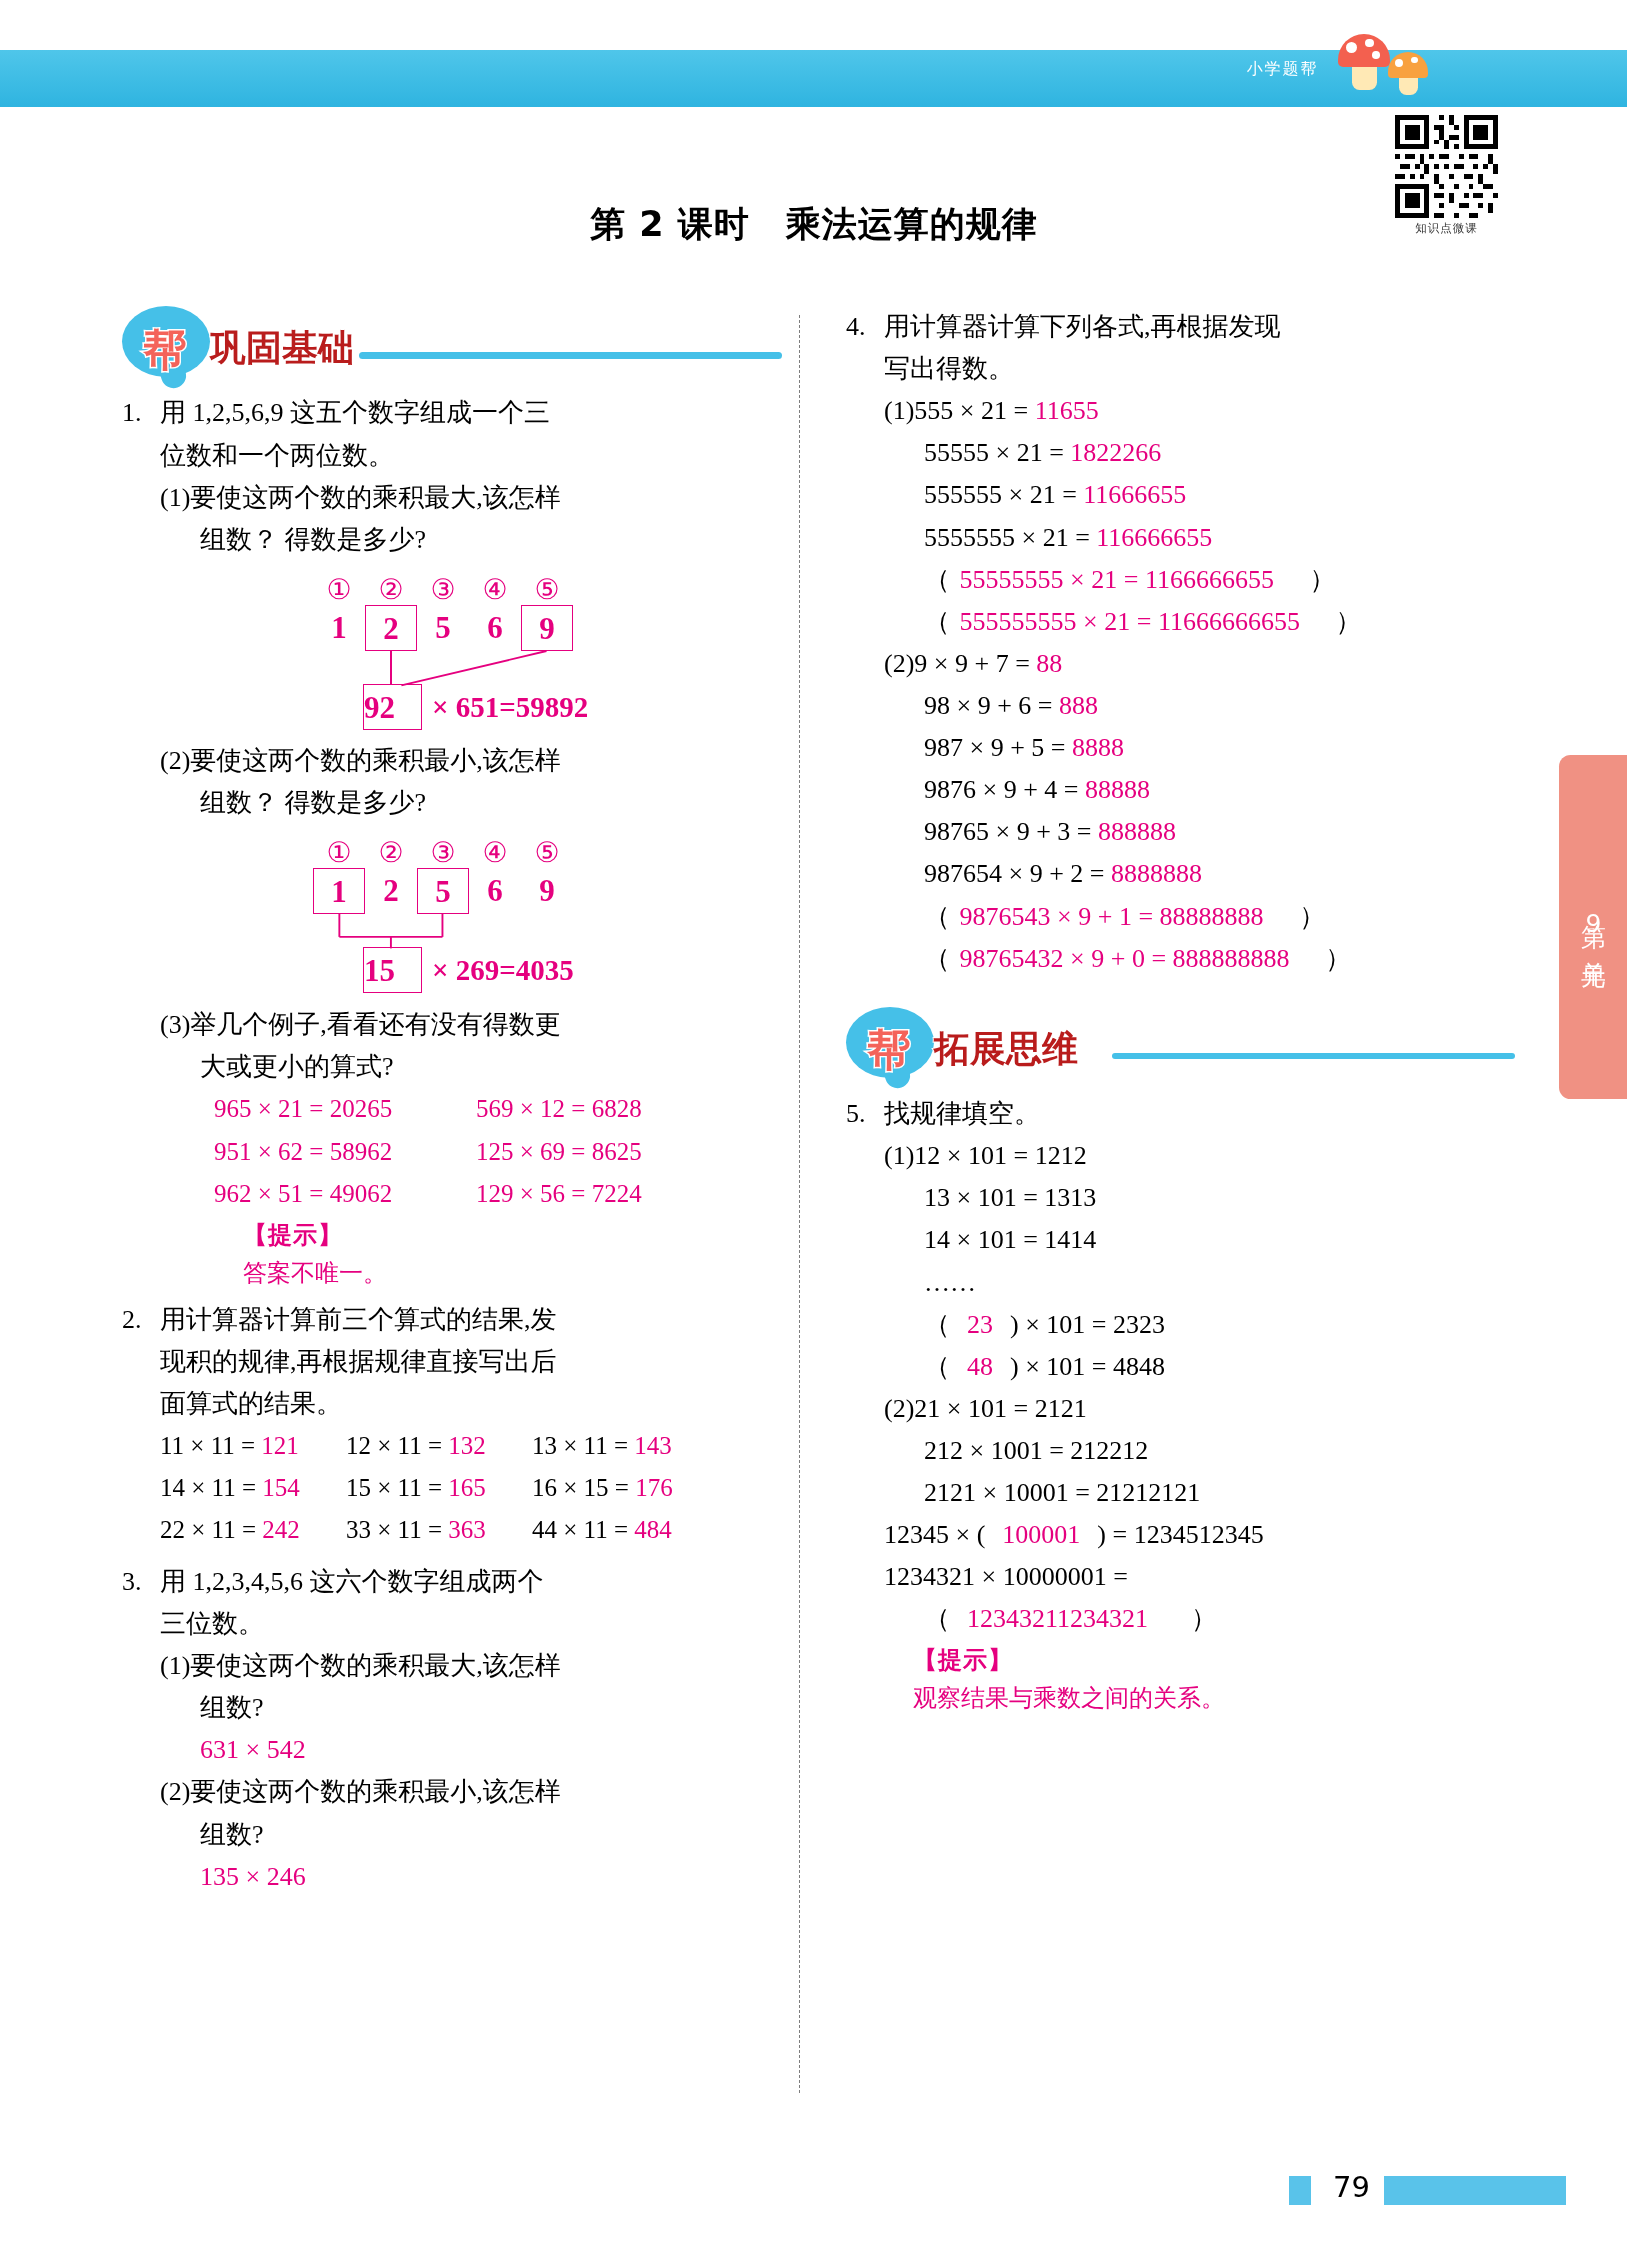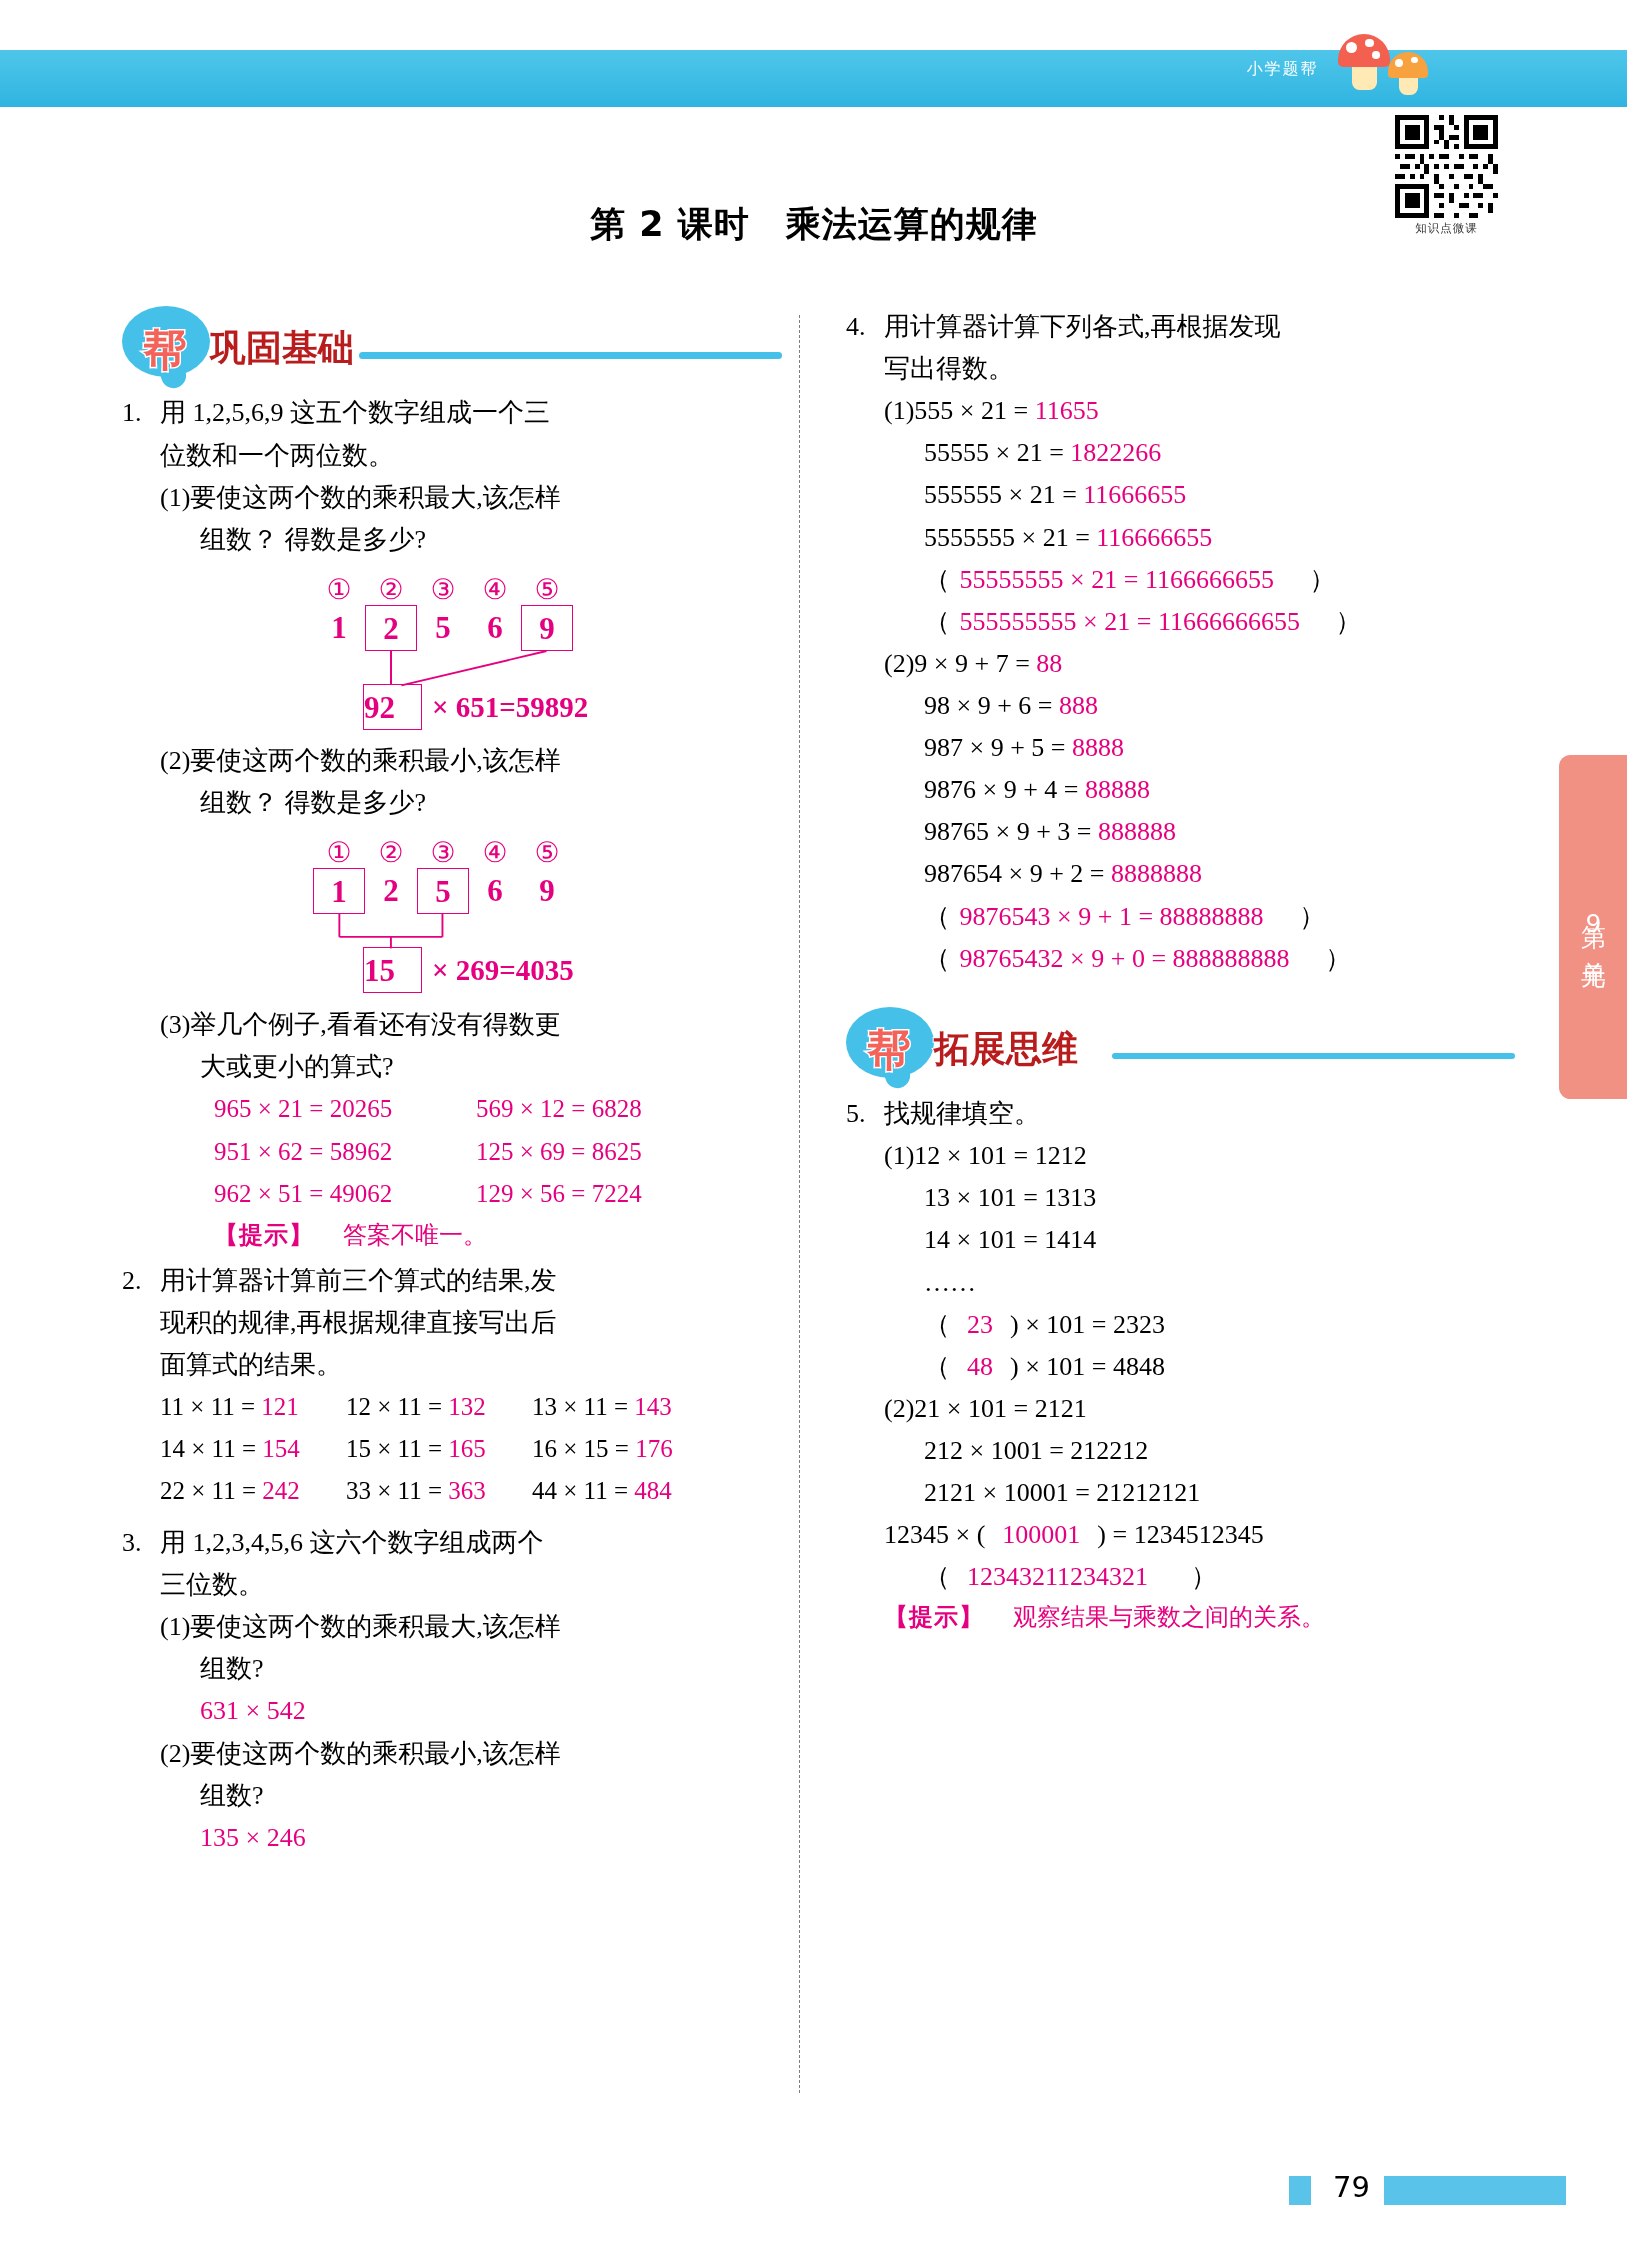--- a/index.html
+++ b/index.html
@@ -139,20 +139,21 @@
 
   .sub-row{ display:flex; align-items:flex-start; }
   .sub-lab{ flex:0 0 auto; }
   .sub-txt{ flex:1 1 auto; }
 
   
   .tip{
     margin-left:92px;
     display:flex; align-items:baseline;
     font-size:24px;
+    flex-direction:column;
   }
   .tip-lab{
     color:#e5007f; font-weight:bold;
     font-family:"DejaVu Sans", sans-serif;
     letter-spacing:1px;
   }
   .tip-txt{ color:#e5007f; margin-left:29px; }
 
   
   .diagram{ position:relative; margin:5.7px 0 5.7px 0; height:168px; }
@@ -550,20 +551,21 @@
     </div>
 
     <div class="indent1">
       <div class="sub-row">
         <div class="sub-lab">(2)</div>
         <div class="sub-txt">21 × 101 = 2121</div>
       </div>
       <div style="margin-left:40px;">212 × 1001 = 212212</div>
       <div style="margin-left:40px;">2121 × 10001 = 21212121</div>
       <div style="margin-left:0px;"><span>12345 × (</span><span class="pink" style="margin:0 17px;">100001</span><span>) = 1234512345</span></div>
+      <div style="margin-left:0px;">1234321 × 10000001 =</div>
       <div style="margin-left:40px;">（<span class="pink" style="margin:0 17px;">12343211234321</span>　）</div>
     </div>
 
     <div class="tip" style="margin-left:38px;">
       <span class="tip-lab">【提示】</span>
       <span class="tip-txt">观察结果与乘数之间的关系。</span>
     </div>
   </div>
 </div>
 

